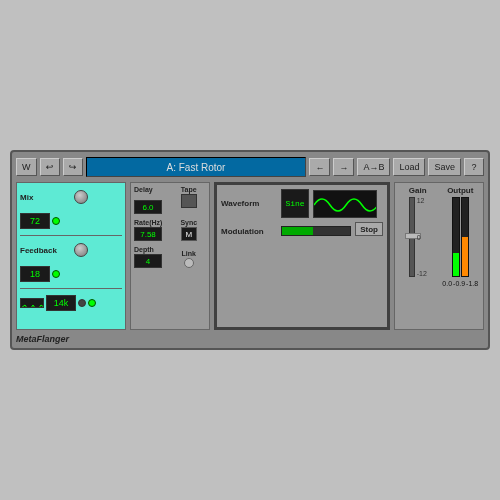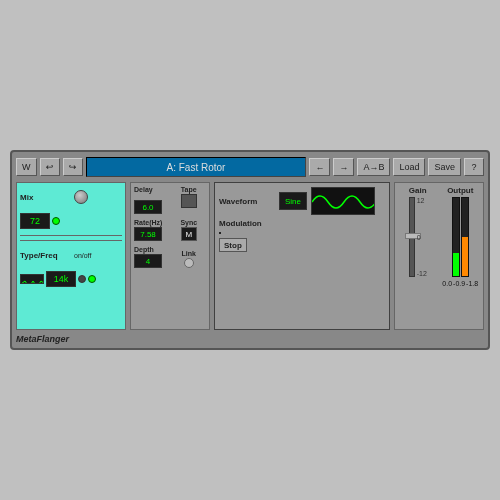--- a/index.html
+++ b/index.html
@@ -129,21 +129,21 @@
       border: 1px solid #666;
       padding: 3px;
       display: flex;
       flex-direction: column;
       gap: 2px;
     }
     
     .mid-right-panel {
       flex: 1;
       background: #999;
-      border: 1px solid #404040;
+      border: 3px solid #404040;
       padding: 4px;
       display: flex;
       flex-direction: column;
       gap: 4px;
     }
     .waveform-row {
       display: flex;
       align-items: center;
       gap: 4px;
     }
@@ -151,39 +151,39 @@
       font-size: 8px;
       color: #222;
       font-weight: bold;
       width: 56px;
     }
     .waveform-select {
       background: #1a1a1a;
       color: #0f0;
       font-size: 8px;
       width: 28px;
-      height: 18px;
-      display: flex;
-      align-items: center;
-      justify-content: center;
-      border: 1px solid #333;
+      height: 29px;
+      display: flex;
+      align-items: center;
+      justify-content: center;
+      border: 1px solid #333;
+      font-family: Liberation Mono, monospace;
     }
     .waveform-display {
       width: 64px;
       height: 28px;
       background: #111;
       border: 1px solid #333;
       position: relative;
       overflow: hidden;
     }
     .mod-row {
       display: flex;
-      align-items: flex-start;
+      align-items: flex-end;
       gap: 4px;
-      flex-direction: column;
     }
     .mod-bar-container {
       flex: 1;
       height: 10px;
       background: #333;
       border: 1px solid #222;
       position: relative;
     }
     .mod-bar-fill {
       height: 100%;
@@ -402,25 +402,29 @@
     <div class="left-panel">
       <div class="param-row">
         <span class="param-label">Mix</span>
         <div class="knob-circle"></div>
       </div>
       <div class="param-row">
         <div class="param-value-box">72</div>
         <div class="led-green"></div>
       </div>
       <div class="divider-h"></div>
+      <div class="param-row">
+        <span class="param-label">Feedback</span>
+        <div class="knob-circle"></div>
+      </div>
+      <div class="param-row">
+        <div class="param-value-box">18</div>
+        <div class="led-green"></div>
+      </div>
       <div class="divider-h"></div>
-      <div class="param-row">
-        <span class="param-label">Type/Freq</span>
-        <span style="font-size:7px;color:#222;">on/off</span>
-      </div>
       <div class="param-row">
         <div class="type-wave">
           <svg width="24" height="10" viewBox="0 0 24 10">
             <polyline points="0,5 4,2 8,8 12,2 16,8 20,2 24,5" fill="none" stroke="#0f0" stroke-width="1"></polyline>
           </svg>
         </div>
         <div class="param-value-box">14k</div>
         <div class="led-off"></div>
         <div class="led-green"></div>
       </div>

